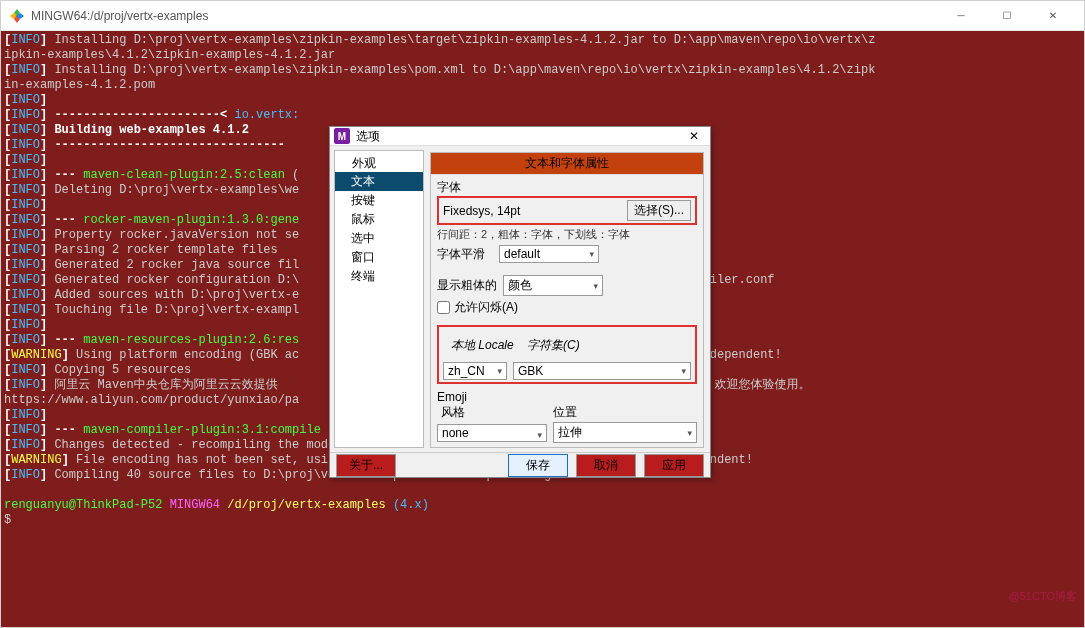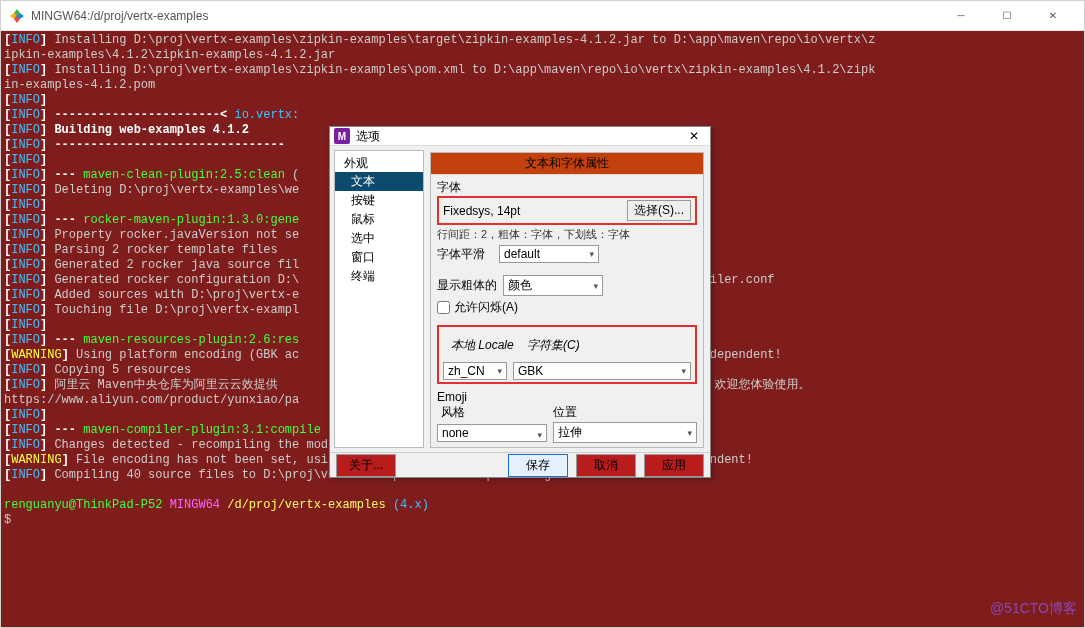--- a/index.html
+++ b/index.html
@@ -59,23 +59,23 @@
     .terminal .plug { color: #40ff40; }
     .terminal .proj { color: #40c0ff; }
     .terminal .bold { color: #fff; font-weight: bold; }
     .terminal .user { color: #40ff40; }
     .terminal .mingw { color: #ff60ff; }
     .terminal .path { color: #ffff60; }
     .terminal .branch { color: #40c0ff; }
     .watermark {
       position: absolute;
       right: 8px;
-      bottom: 10px;
-      color: #8b5cf6;
-      font-size: 14px;
+      bottom: 24px;
+      color: #be185d;
+      font-size: 11px;
       opacity: 0.7;
     }
     
     .dialog {
       position: absolute;
       left: 329px;
       top: 126px;
       width: 382px;
       height: 352px;
       background: #f0f0f0;
@@ -111,21 +111,21 @@
     }
     .dlg-body { flex: 1; display: flex; }
     .dlg-tree {
       width: 90px;
       background: #fff;
       border: 1px solid #bbb;
       margin: 4px;
       padding: 4px 0;
       font-size: 12px;
     }
-    .tree-root { padding-left: 9px; }
+    .tree-root { padding-left: 17px; }
     .tree-item { padding: 1px 2px 1px 16px; cursor: default; }
     .tree-item.sel { background: #0c4a6e; color: #fff; }
     .dlg-main {
       flex: 1;
       padding: 4px 6px 4px 2px;
       display: flex;
       flex-direction: column;
       gap: 3px;
     }
     .groupbox {

